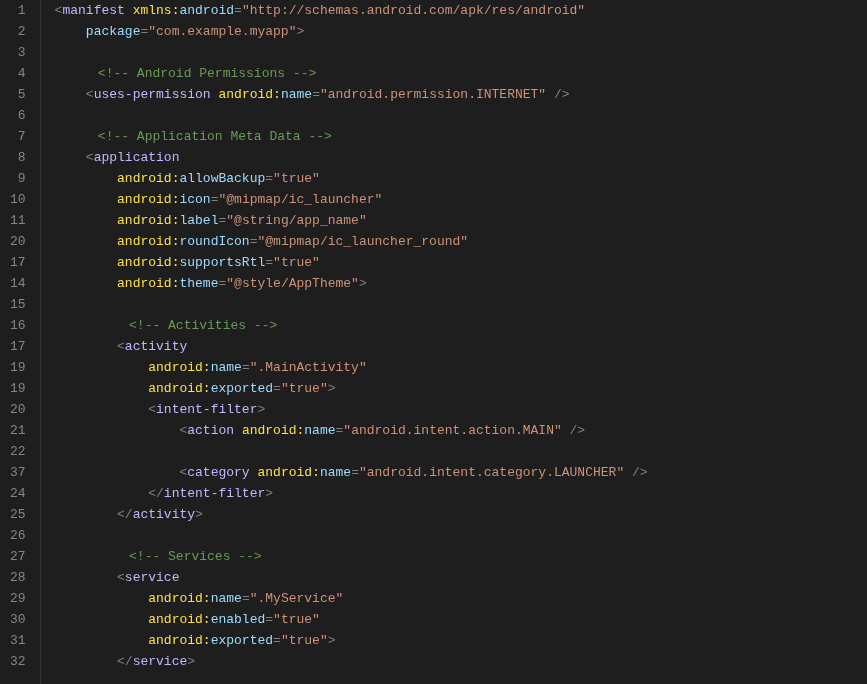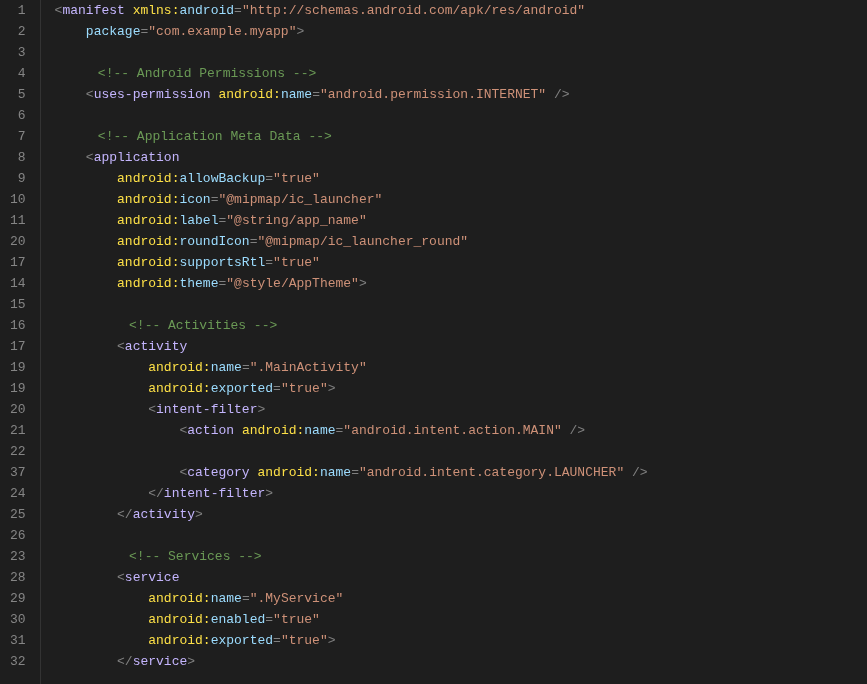--- a/index.html
+++ b/index.html
@@ -65,21 +65,21 @@
       <div>17</div>
       <div>19</div>
       <div>19</div>
       <div>20</div>
       <div>21</div>
       <div>22</div>
       <div>37</div>
       <div>24</div>
       <div>25</div>
       <div>26</div>
-      <div>23</div>
+      <div>27</div>
       <div>28</div>
       <div>29</div>
       <div>30</div>
       <div>31</div>
       <div>32</div>
     </div>
   <div class="code"><span class="code-line"><span class="p">&lt;</span><span class="t">manifest</span><span class="p"> </span><span class="ns">xmlns:</span><span class="an">android</span><span class="p">=</span><span class="s">"http://schemas.android.com/apk/res/android"</span></span><span class="code-line">    <span class="an">package</span><span class="p">=</span><span class="s">"com.example.myapp"</span><span class="p">&gt;</span></span><span class="code-line"></span><span class="code-line">    <span class="c">&lt;!-- Android Permissions --&gt;</span></span><span class="code-line">    <span class="p">&lt;</span><span class="t">uses-permission</span><span class="p"> </span><span class="ns">android:</span><span class="an">name</span><span class="p">=</span><span class="s">"android.permission.INTERNET"</span><span class="p"> /&gt;</span></span><span class="code-line"></span><span class="code-line">    <span class="c">&lt;!-- Application Meta Data --&gt;</span></span><span class="code-line">    <span class="p">&lt;</span><span class="t">application</span></span><span class="code-line">        <span class="ns">android:</span><span class="an">allowBackup</span><span class="p">=</span><span class="s">"true"</span></span><span class="code-line">        <span class="ns">android:</span><span class="an">icon</span><span class="p">=</span><span class="s">"@mipmap/ic_launcher"</span></span><span class="code-line">        <span class="ns">android:</span><span class="an">label</span><span class="p">=</span><span class="s">"@string/app_name"</span></span><span class="code-line">        <span class="ns">android:</span><span class="an">roundIcon</span><span class="p">=</span><span class="s">"@mipmap/ic_launcher_round"</span></span><span class="code-line">        <span class="ns">android:</span><span class="an">supportsRtl</span><span class="p">=</span><span class="s">"true"</span></span><span class="code-line">        <span class="ns">android:</span><span class="an">theme</span><span class="p">=</span><span class="s">"@style/AppTheme"</span><span class="p">&gt;</span></span><span class="code-line"></span><span class="code-line">        <span class="c">&lt;!-- Activities --&gt;</span></span><span class="code-line">        <span class="p">&lt;</span><span class="t">activity</span></span><span class="code-line">            <span class="ns">android:</span><span class="an">name</span><span class="p">=</span><span class="s">".MainActivity"</span></span><span class="code-line">            <span class="ns">android:</span><span class="an">exported</span><span class="p">=</span><span class="s">"true"</span><span class="p">&gt;</span></span><span class="code-line">            <span class="p">&lt;</span><span class="t">intent-filter</span><span class="p">&gt;</span></span><span class="code-line">                <span class="p">&lt;</span><span class="t">action</span><span class="p"> </span><span class="ns">android:</span><span class="an">name</span><span class="p">=</span><span class="s">"android.intent.action.MAIN"</span><span class="p"> /&gt;</span></span><span class="code-line"></span><span class="code-line">                <span class="p">&lt;</span><span class="t">category</span><span class="p"> </span><span class="ns">android:</span><span class="an">name</span><span class="p">=</span><span class="s">"android.intent.category.LAUNCHER"</span><span class="p"> /&gt;</span></span><span class="code-line">            <span class="p">&lt;/</span><span class="t">intent-filter</span><span class="p">&gt;</span></span><span class="code-line">        <span class="p">&lt;/</span><span class="t">activity</span><span class="p">&gt;</span></span><span class="code-line"></span><span class="code-line">        <span class="c">&lt;!-- Services --&gt;</span></span><span class="code-line">        <span class="p">&lt;</span><span class="t">service</span></span><span class="code-line">            <span class="ns">android:</span><span class="an">name</span><span class="p">=</span><span class="s">".MyService"</span></span><span class="code-line">            <span class="ns">android:</span><span class="an">enabled</span><span class="p">=</span><span class="s">"true"</span></span><span class="code-line">            <span class="ns">android:</span><span class="an">exported</span><span class="p">=</span><span class="s">"true"</span><span class="p">&gt;</span></span><span class="code-line">        <span class="p">&lt;/</span><span class="t">service</span><span class="p">&gt;</span></span></div>
 </div>
 
 </body></html>

